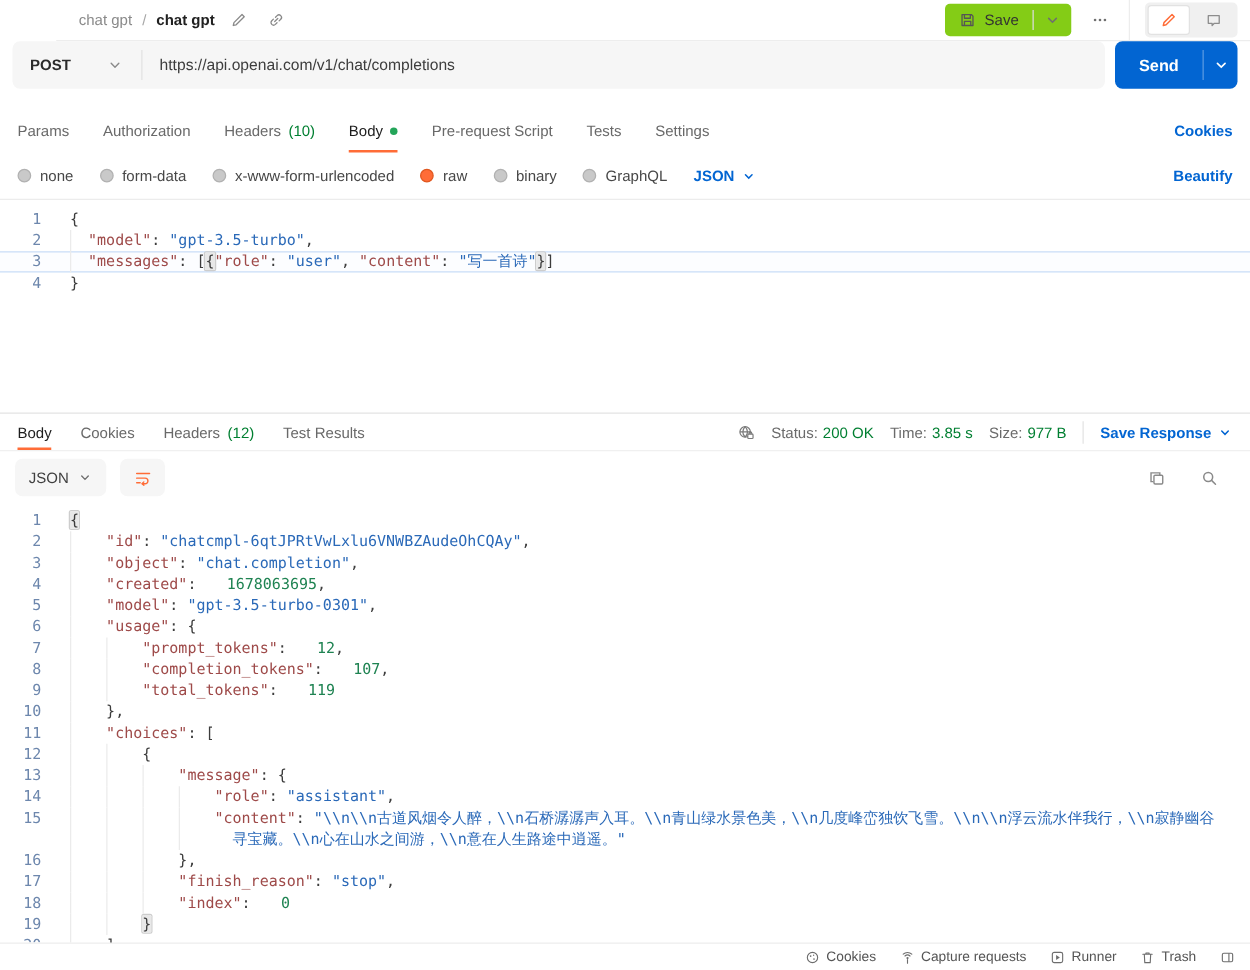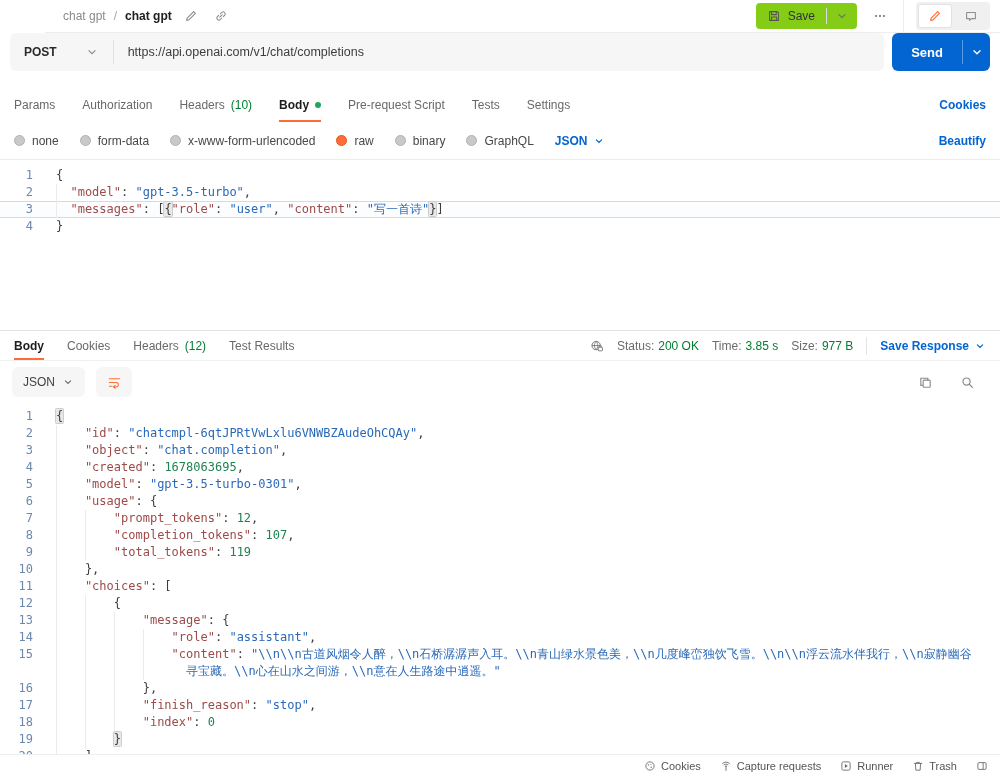--- a/index.html
+++ b/index.html
@@ -37,21 +37,21 @@
   .url-text{padding:0 14px;color:#3d3d3d;font-size:12.5px;}
   .send-btn{display:flex;align-items:stretch;height:38px;background:#0265d2;border-radius:6px;overflow:hidden;color:#fff;cursor:pointer;}
   .send-main{padding:0 19px;display:flex;align-items:center;font-weight:600;font-size:13px;}
   .send-sep{width:1px;background:rgba(255,255,255,.35);margin:7px 0;}
   .send-caret{width:27px;display:flex;align-items:center;justify-content:center;}
 
   
   .req-tabs{height:34px;flex:0 0 auto;display:flex;align-items:stretch;padding:0 14px;}
   .tabs{display:flex;flex:1;}
   .tab{display:flex;align-items:center;gap:6px;margin-right:27px;color:#696969;cursor:pointer;border-bottom:2px solid transparent;padding-top:2px;}
-  .tab.active{color:#1d1d1d;font-weight:700;border-bottom-color:#ff6c37;}
+  .tab.active{color:#1d1d1d;font-weight:400;border-bottom-color:#ff6c37;}
   .tab .count{color:#007f31;}
   .tab .dot{width:6px;height:6px;border-radius:50%;background:#23a559;}
   .right-link{color:#0265d2;font-weight:600;align-self:center;cursor:pointer;}
 
   
   .mode-row{height:38px;flex:0 0 auto;display:flex;align-items:center;gap:21px;padding:0 14px;border-bottom:1px solid #ececec;}
   .mode{display:flex;align-items:center;gap:7px;color:#474747;cursor:pointer;}
   .radio{width:11px;height:11px;border-radius:50%;background:#c9c9c9;border:1px solid #b1b1b1;}
   .mode.selected .radio{background:#ff6c37;border-color:#e0571f;}
   .lang-select{display:flex;align-items:center;gap:5px;color:#0265d2;font-weight:700;cursor:pointer;}
@@ -61,21 +61,21 @@
 
   
   .editor{font-family:"DejaVu Sans Mono",monospace;font-size:12px;}
   .req-editor{height:170px;flex:0 0 auto;padding-top:7px;overflow:hidden;}
   .crow{display:flex;line-height:17px;}
   .ln{flex:0 0 46px;text-align:right;padding-right:13px;color:#6d87ad;user-select:none;}
   .code{flex:1;position:relative;white-space:pre-wrap;color:#3c3c3c;overflow-wrap:break-word;padding-right:20px;}
   .g{position:absolute;top:0;bottom:0;width:0;border-left:1px solid #ebebeb;}
   .tk-k{color:#9e4a49;}
   .tk-s{color:#2a69b8;}
-  .tk-n{color:#1f8352;}
+  .tk-n{color:#1f8352;margin-left:17px;}
   .tk-p{color:#3c3c3c;}
   .tk-b{background:#e8e8e8;box-shadow:0 0 0 1px #cdcdcd;border-radius:1px;color:#3c3c3c;}
   .active-line{background:#fcfdff;box-shadow:inset 0 1px 0 #c9ddf8,inset 0 -1px 0 #c9ddf8;}
 
   
   .resp-header{height:31px;flex:0 0 auto;border-top:1px solid #e3e3e3;border-bottom:1px solid #f0f0f0;display:flex;align-items:stretch;padding:0 14px;}
   .resp-header .tab{margin-right:23px;}
   .resp-meta{display:flex;align-items:center;gap:13px;margin-left:auto;color:#6b6b6b;}
   .meta-pair{display:flex;align-items:center;gap:4px;}
   .meta-val{color:#007f31;}

